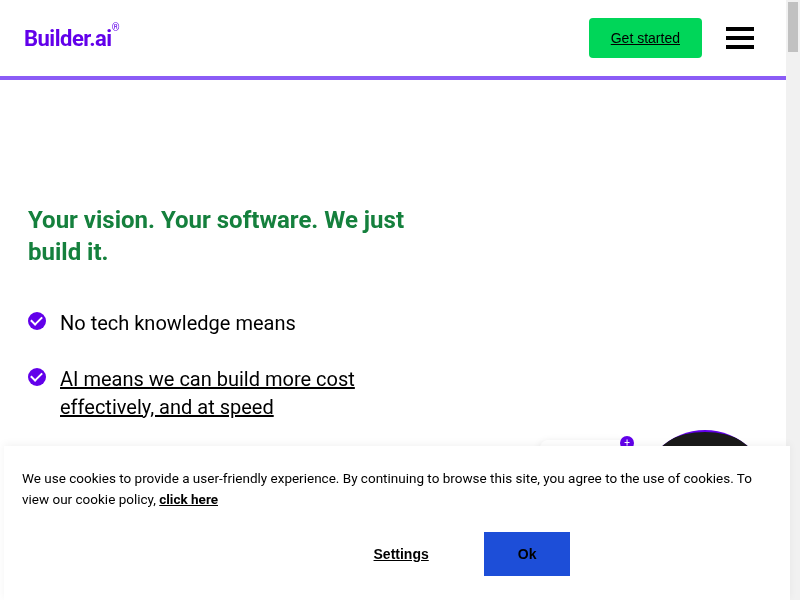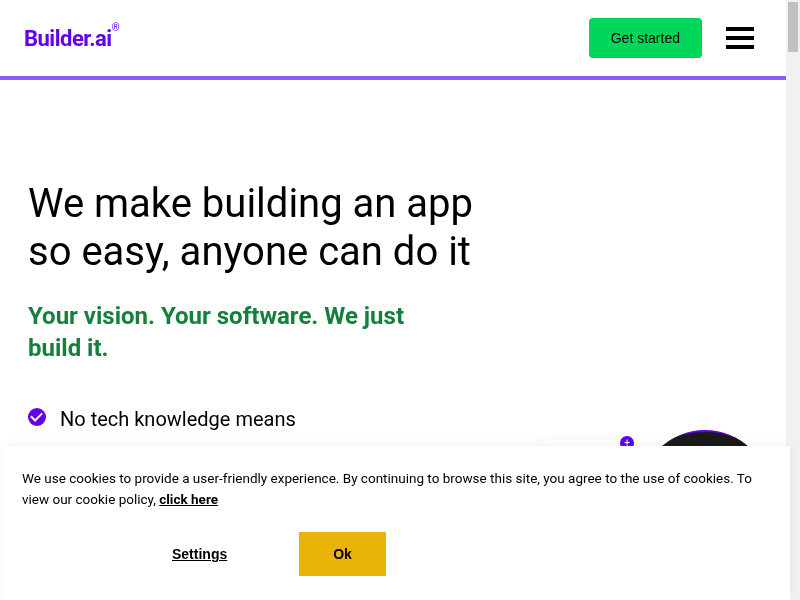--- a/index.html
+++ b/index.html
@@ -51,20 +51,21 @@
       font-size: 10px;
       vertical-align: super;
       font-weight: 400;
       position: relative;
       top: -6px;
     }
     .header-right {
       display: flex;
       align-items: center;
       gap: 20px;
+      text-decoration: underline;
     }
     .get-started-btn {
       background: #00d659;
       color: #000;
       border: none;
       padding: 12px 22px;
       font-size: 14px;
       font-weight: 500;
       border-radius: 4px;
       cursor: pointer;
@@ -277,34 +278,35 @@
       margin-bottom: 22px;
     }
     .cookie-link {
       font-weight: 700;
       text-decoration: underline;
       color: #000;
     }
     .cookie-actions {
       display: flex;
       align-items: center;
-      gap: 72px;
+      gap: 55px;
       padding-left: 150px;
+      justify-content: center;
     }
     .settings-btn {
       background: none;
       border: none;
       font-size: 14px;
       font-weight: 700;
       text-decoration: underline;
       color: #000;
       cursor: pointer;
     }
     .ok-btn {
-      background: #eab308;
+      background: #1d4ed8;
       color: #000;
       border: none;
       padding: 14px 34px;
       font-size: 14px;
       font-weight: 700;
       cursor: pointer;
     }
   </style>
 </head>
 <body>
@@ -321,21 +323,20 @@
     <button class="get-started-btn">Get started</button>
     <div class="hamburger">
       <div class="hamburger-line"></div>
       <div class="hamburger-line"></div>
       <div class="hamburger-line"></div>
     </div>
   </div>
 </header>
 
 <main class="main">
-  <h1 class="hero-heading">We make building an app so easy, anyone can do it</h1>
   <p class="hero-sub">Your vision. Your software. We just build it.</p>
 
   <ul class="features">
     <li class="feature">
       <span class="check-icon"></span>
       <span class="feature-text">No tech knowledge means</span>
     </li>
     <li class="feature">
       <span class="check-icon"></span>
       <a href="#" class="feature-text linked">AI means we can build more cost effectively, and at speed</a>

